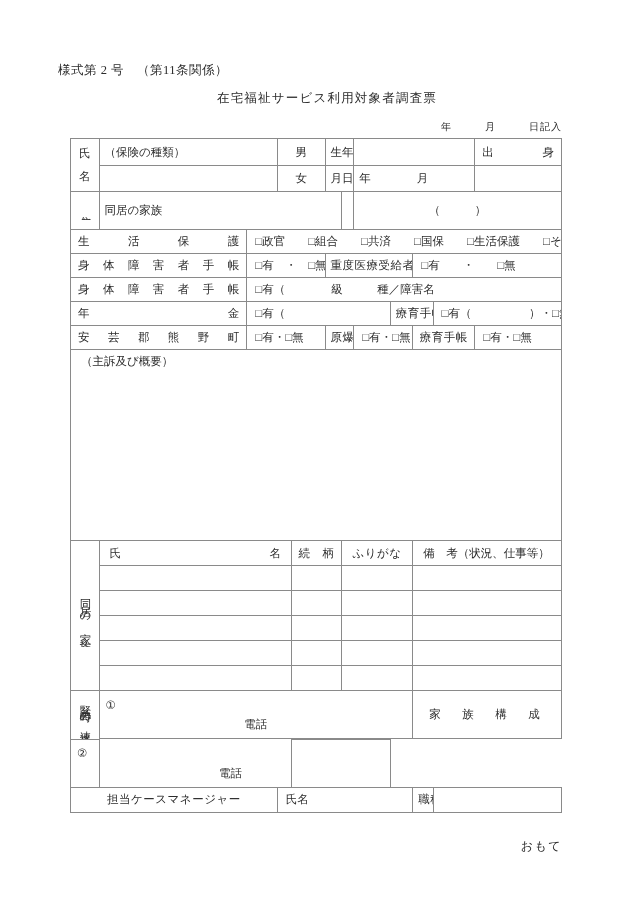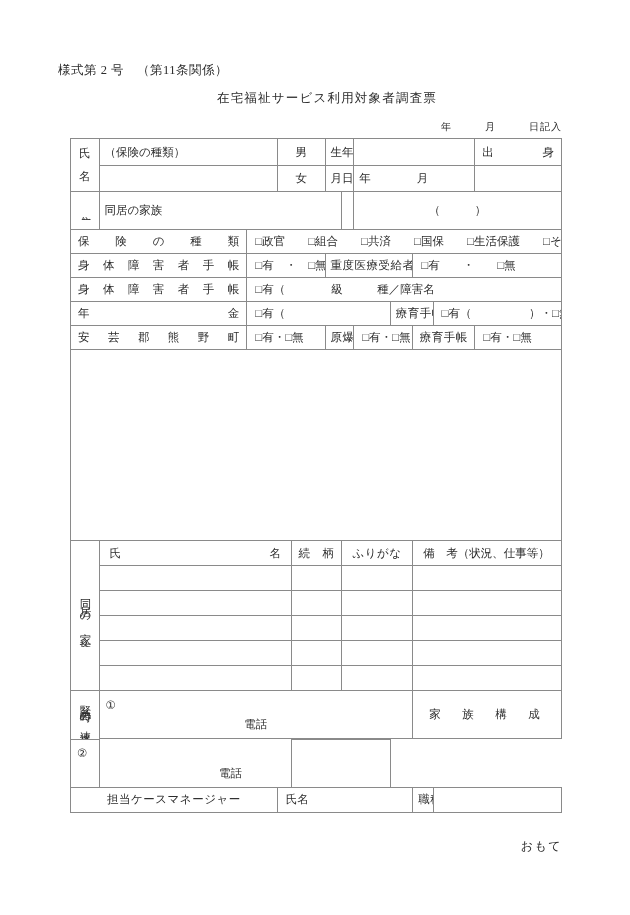--- a/index.html
+++ b/index.html
@@ -193,21 +193,21 @@
       <td>
         <div class="cell ctr"><span class="vert" style="letter-spacing:0">電話</span></div>
       </td>
       <td colspan="6">
         <div class="cell ctr">（　　　）</div>
       </td>
     </tr>
 
     <tr>
       <td colspan="3" style="height:23px">
-        <div class="cell lbl-spread">保険の種類</div>
+        <div class="cell lbl-spread">生活保護</div>
       </td>
       <td colspan="11">
         <div class="cell chk" style="padding-left:8px">□政官　　□組合　　□共済　　□国保　　□生活保護　　□その他</div>
       </td>
     </tr>
 
     <tr>
       <td colspan="3" style="height:23px">
         <div class="cell lbl-spread">身体障害者手帳</div>
       </td>
@@ -262,20 +262,21 @@
       <td colspan="2">
         <div class="cell lbl">療育手帳</div>
       </td>
       <td colspan="2">
         <div class="cell chk" style="padding-left:8px">□有・□無</div>
       </td>
     </tr>
 
     <tr>
       <td colspan="14" style="height:190px;vertical-align:top">
+        <div class="cell" style="padding:4px 10px">（主訴及び概要）</div>
         <div class="cell"></div>
       </td>
     </tr>
 
     <tr>
       <td rowspan="6">
         <div class="cell ctr"><span class="vert-wide">同居の家族</span></div>
       </td>
       <td colspan="4" style="height:24px">
         <div class="cell nm-spread">氏　　　　　　名</div>

